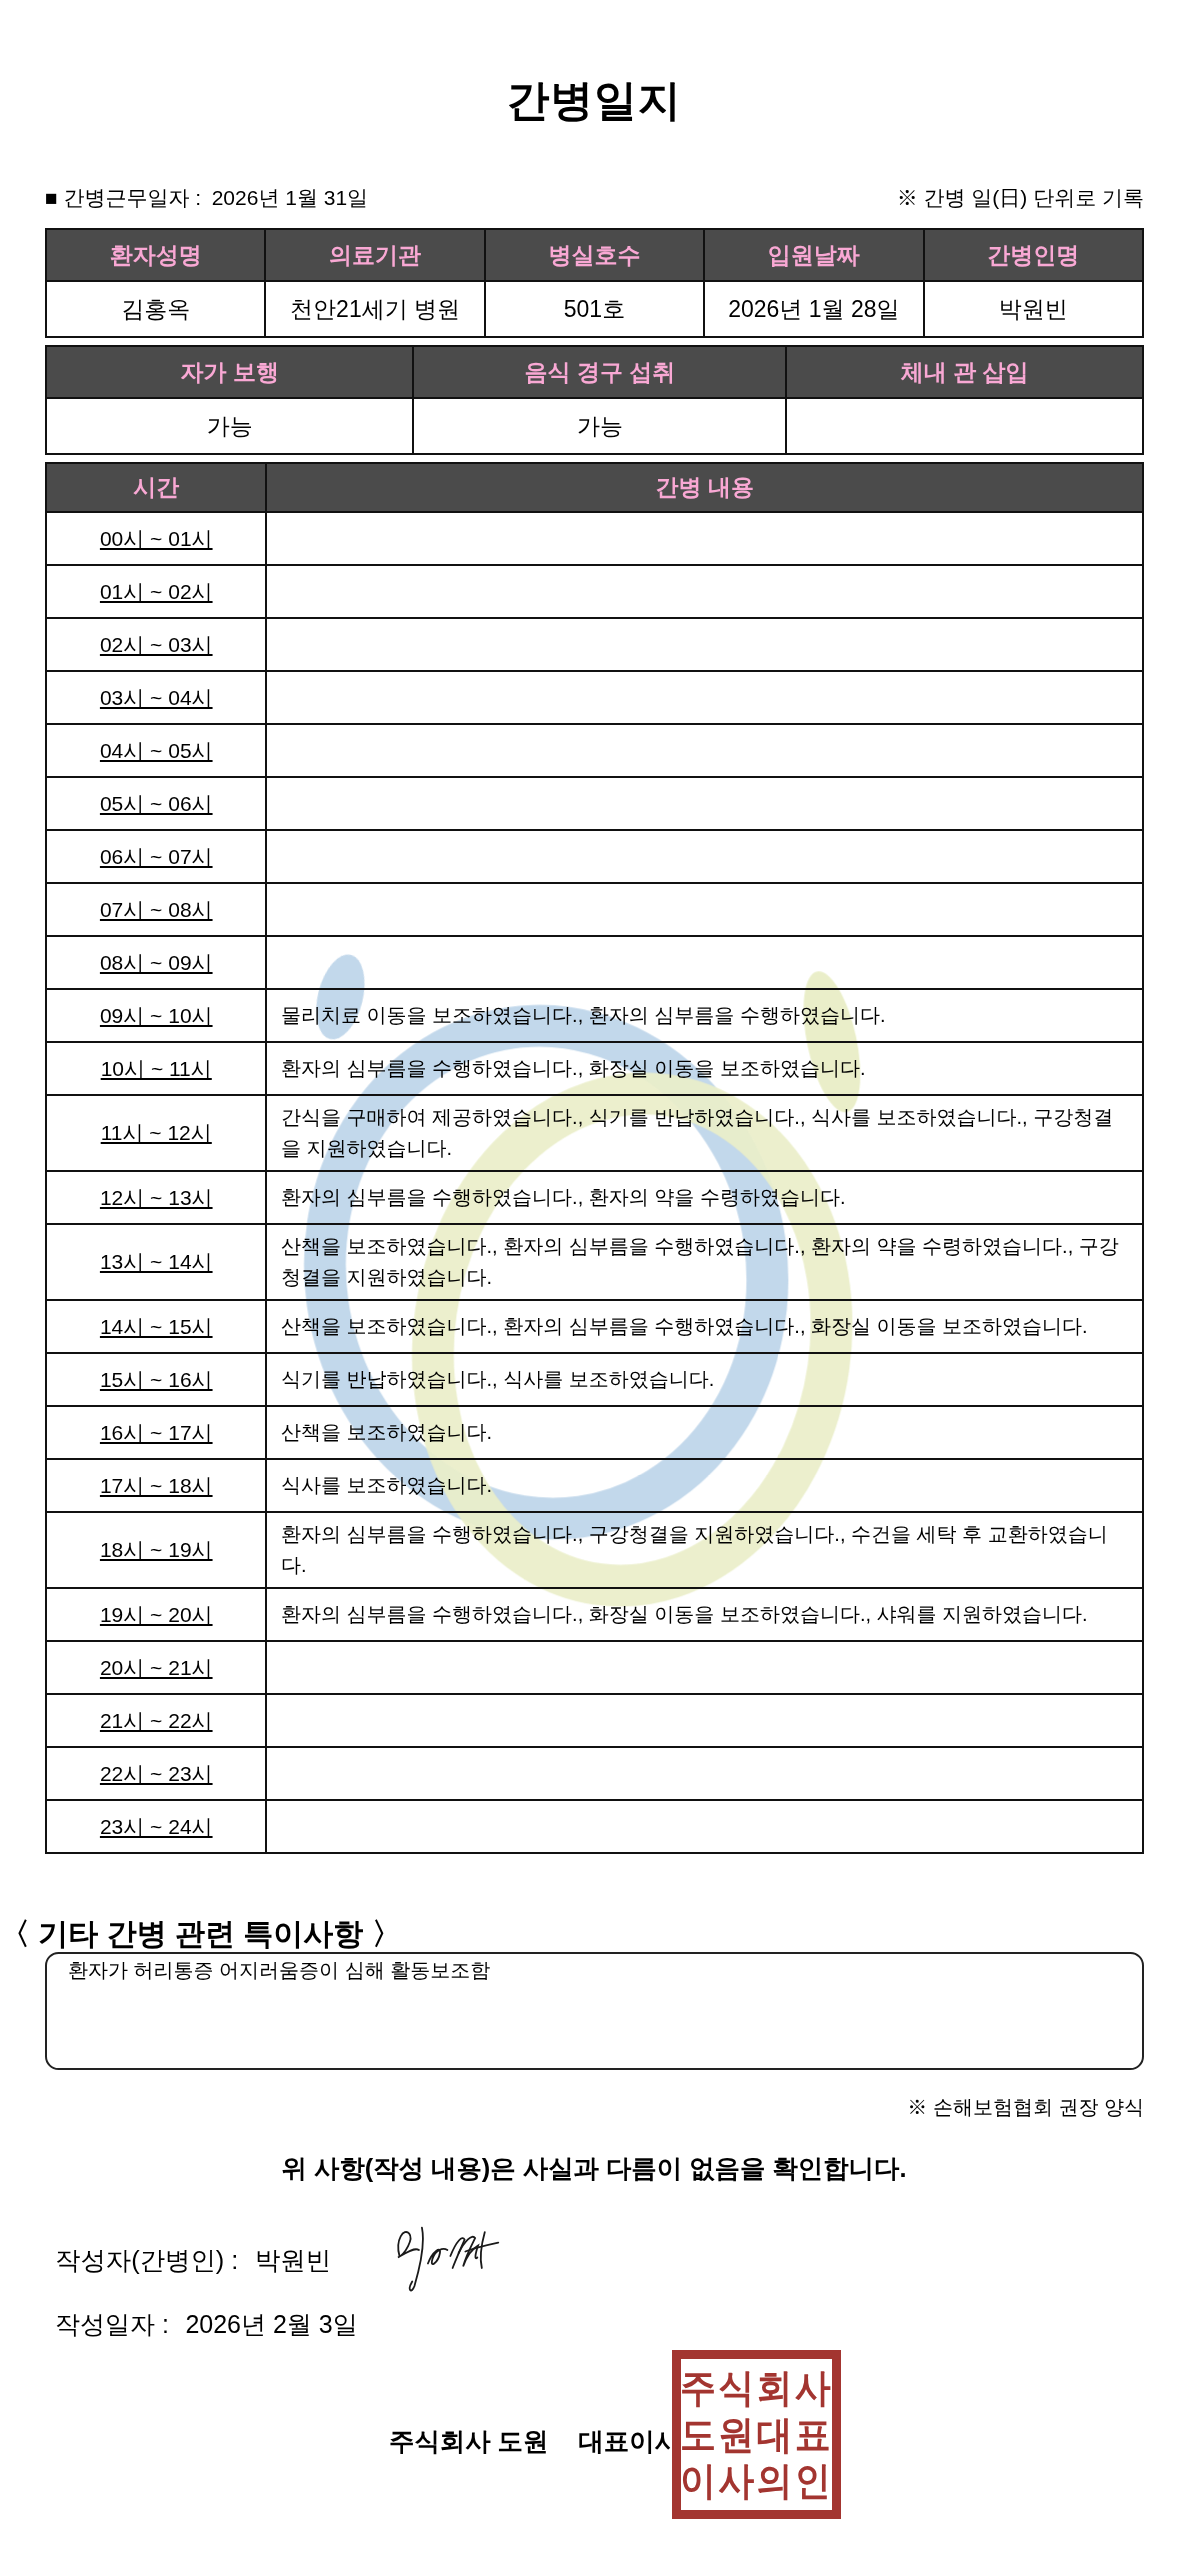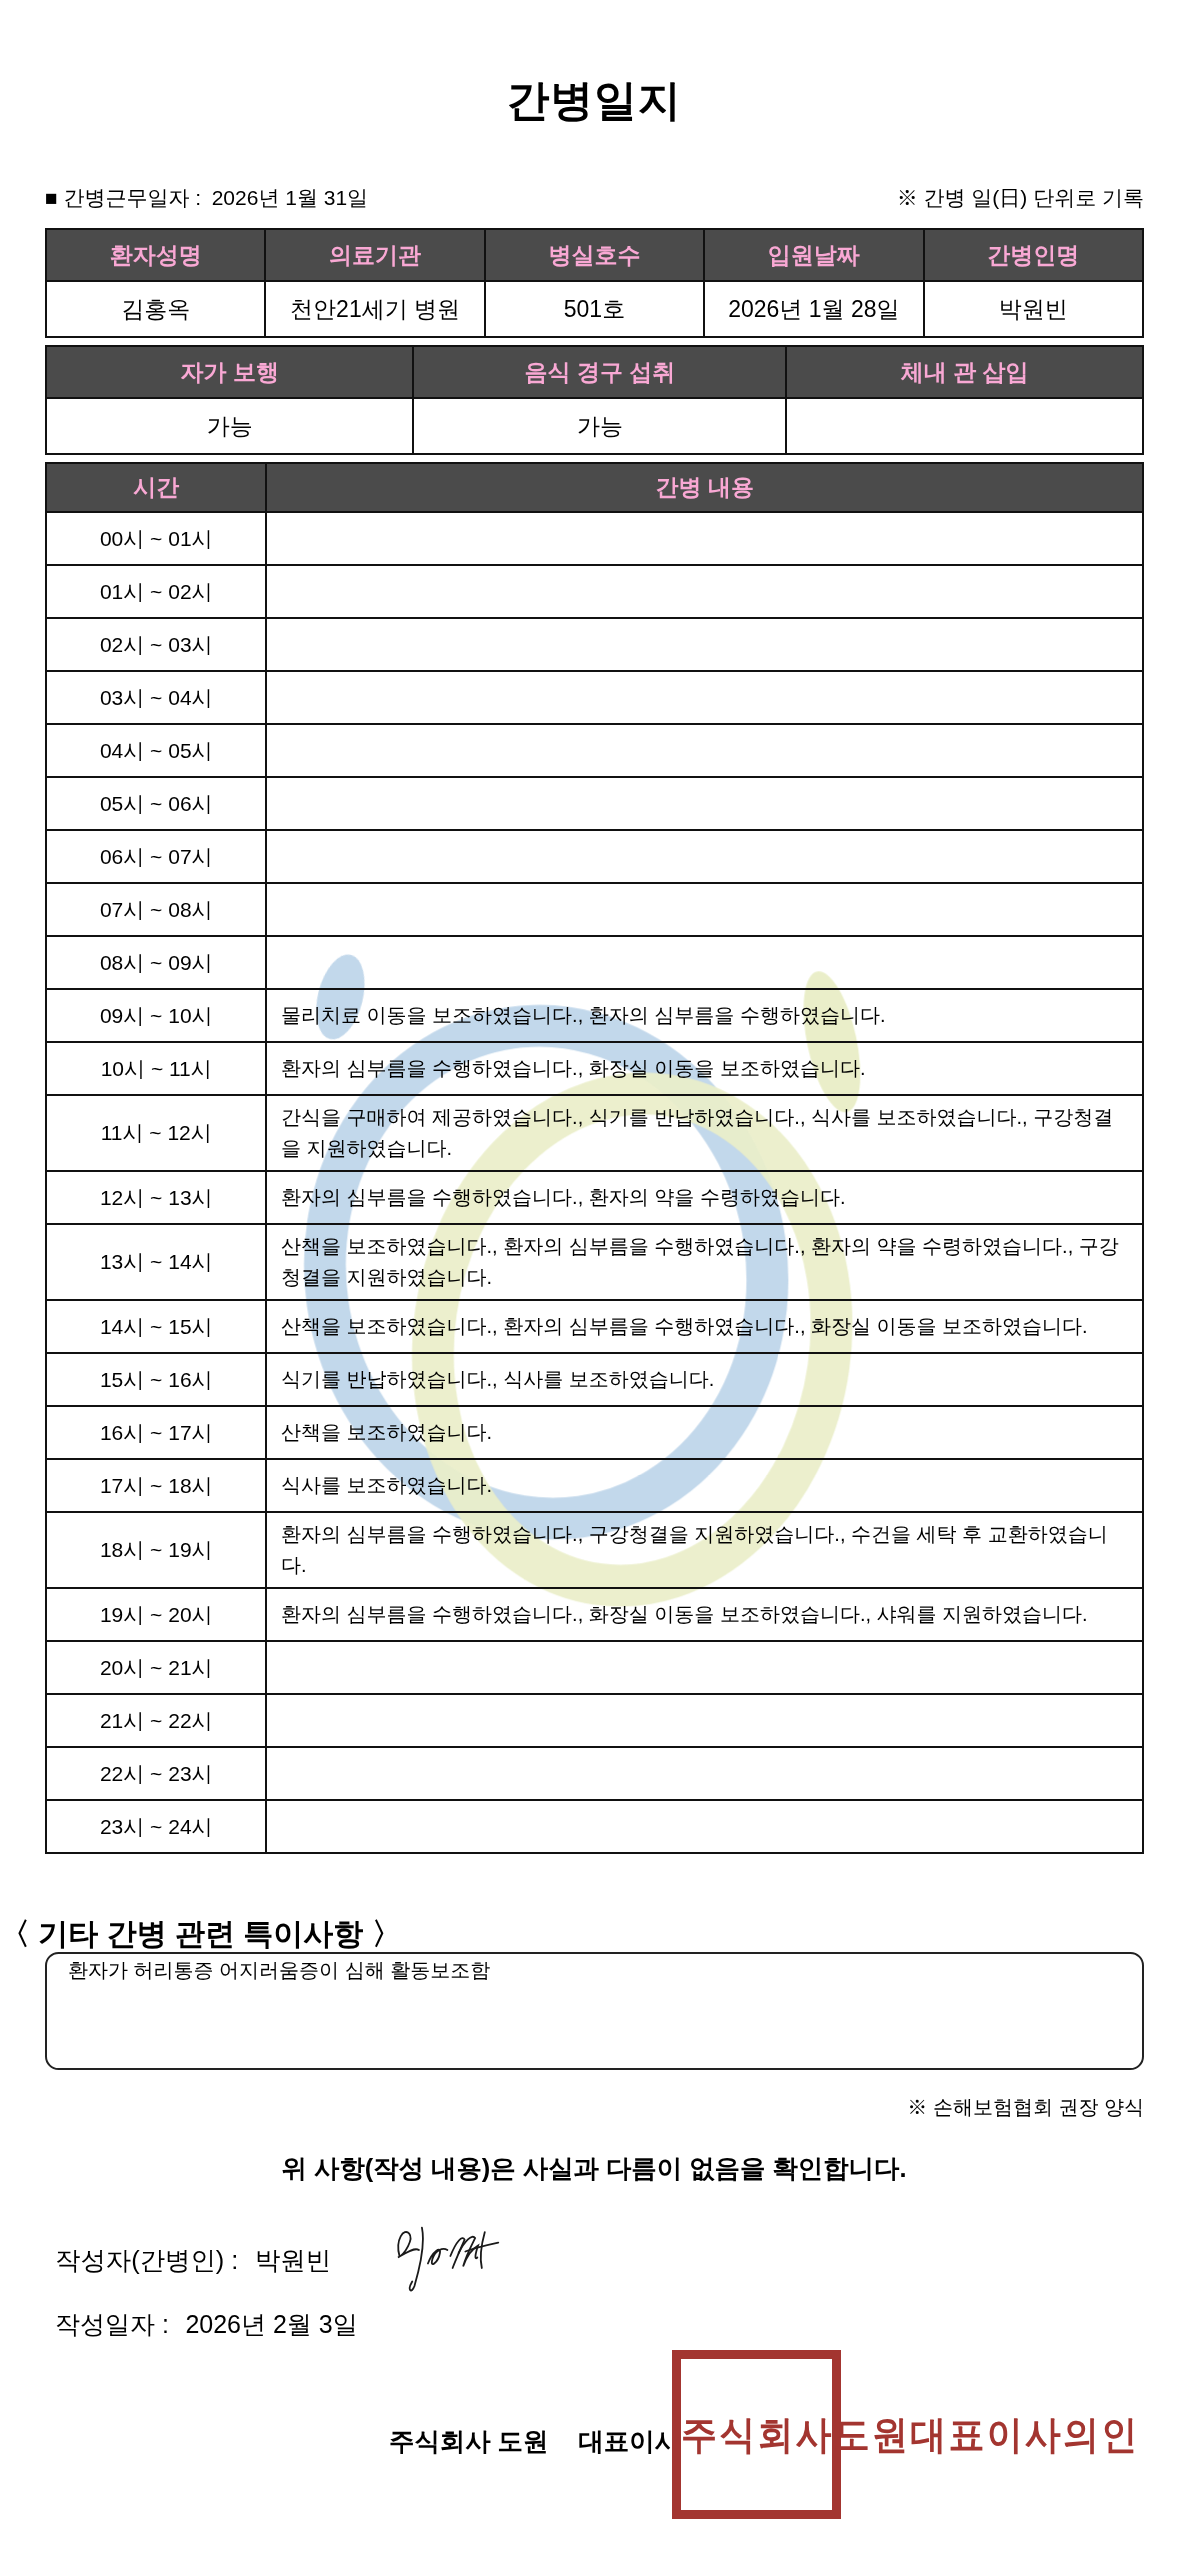--- a/index.html
+++ b/index.html
@@ -46,21 +46,21 @@
   table.grid td {
     border: 2.2px solid #111; background: transparent;
     font-size: 23px; text-align: center; vertical-align: middle;
     height: 56px; padding: 0 4.5px;
   }
   #info-table  { top: 228px; }
   #status-table{ top: 345px; }
   #log-table   { top: 462px; }
   #log-table th { height: 49px; }
   #log-table td { height: 53px; }
-  #log-table td.time-cell { font-size: 21px; }
+  #log-table td.time-cell { font-size: 21px; text-decoration: underline; }
   #log-table td.content-cell {
     font-size: 20px; text-align: left; padding: 6px 13.5px;
     line-height: 1.55;
   }
 
   
   .notes-heading {
     position: absolute; top: 1914px; left: 0; width: 100%;
     text-align: left; font-size: 30px; font-weight: bold; z-index: 1;
   }
@@ -88,21 +88,21 @@
   .company-row {
     position: absolute; top: 2425px; left: 348px;
     font-size: 25.4px; font-weight: bold; z-index: 1; margin-left: 41px;
   }
   .company-row .gap { display: inline-block; width: 30px; }
 
   .stamp {
     position: absolute; top: 2350px; left: 672px;
     width: 169px; height: 169px;
     border: 9px solid #A33530;
-    display: flex; flex-direction: row; justify-content: space-evenly; align-items: center;
+    display: flex; flex-direction: column; justify-content: space-evenly; align-items: center;
     color: #A33530; z-index: 1; background: #fff;
   }
   .stamp .stamp-line {
     font-size: 36px; font-weight: 800; line-height: 1;
     letter-spacing: 2.2px; transform: scaleY(1.08);
     white-space: nowrap;
   }
 </style>
 </head>
 <body>

